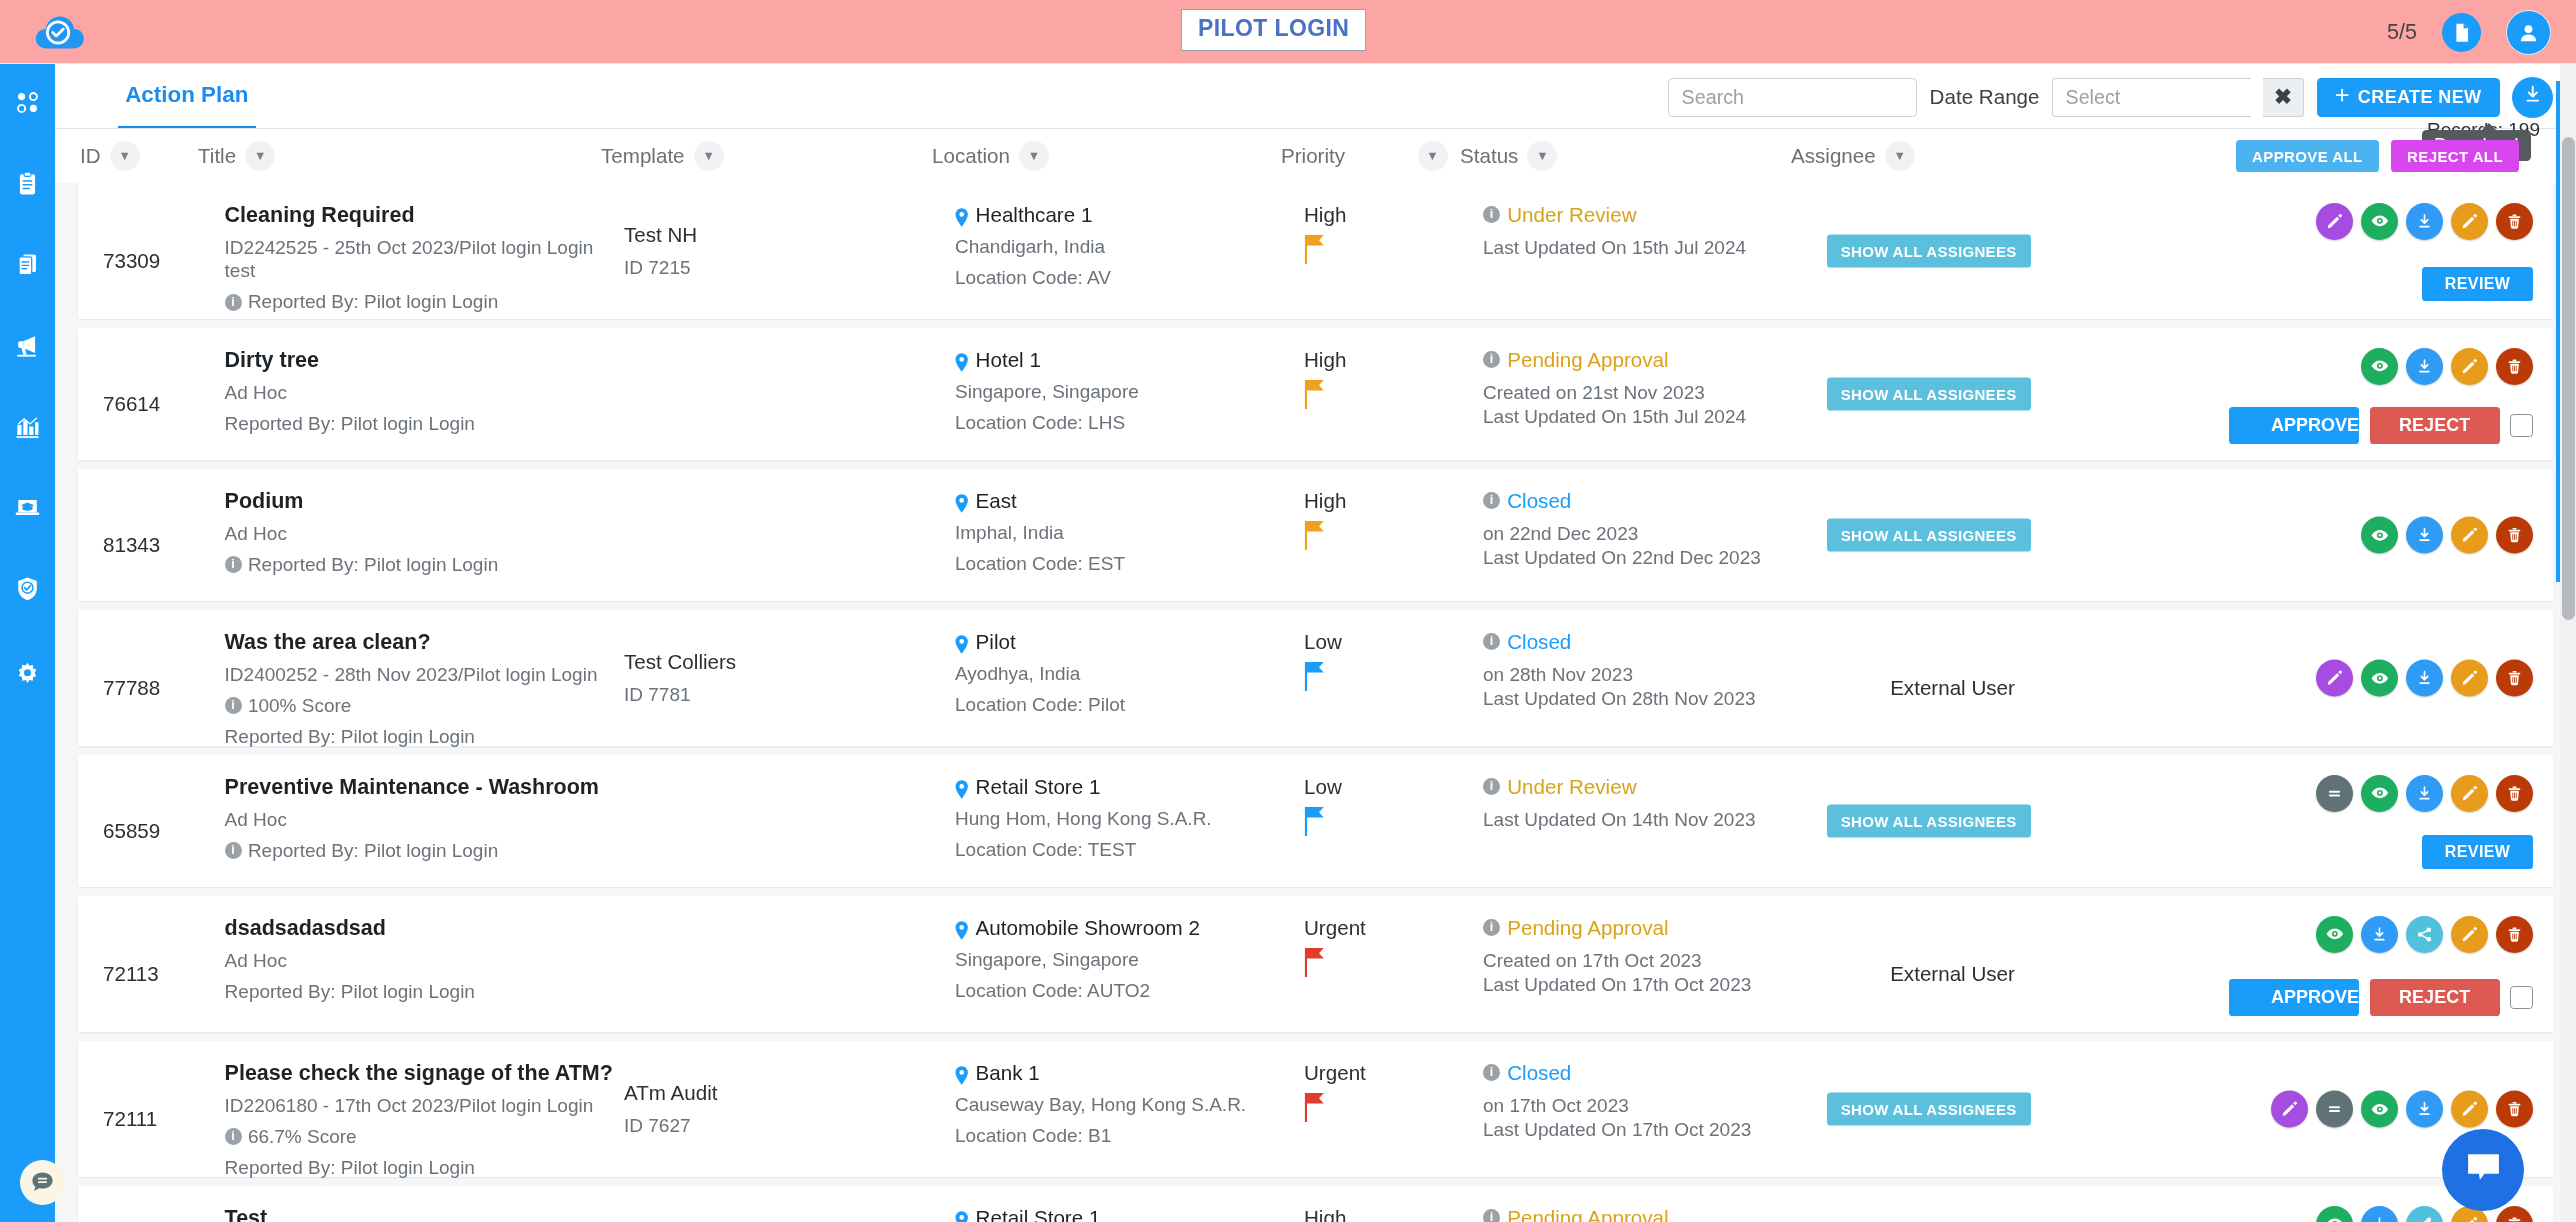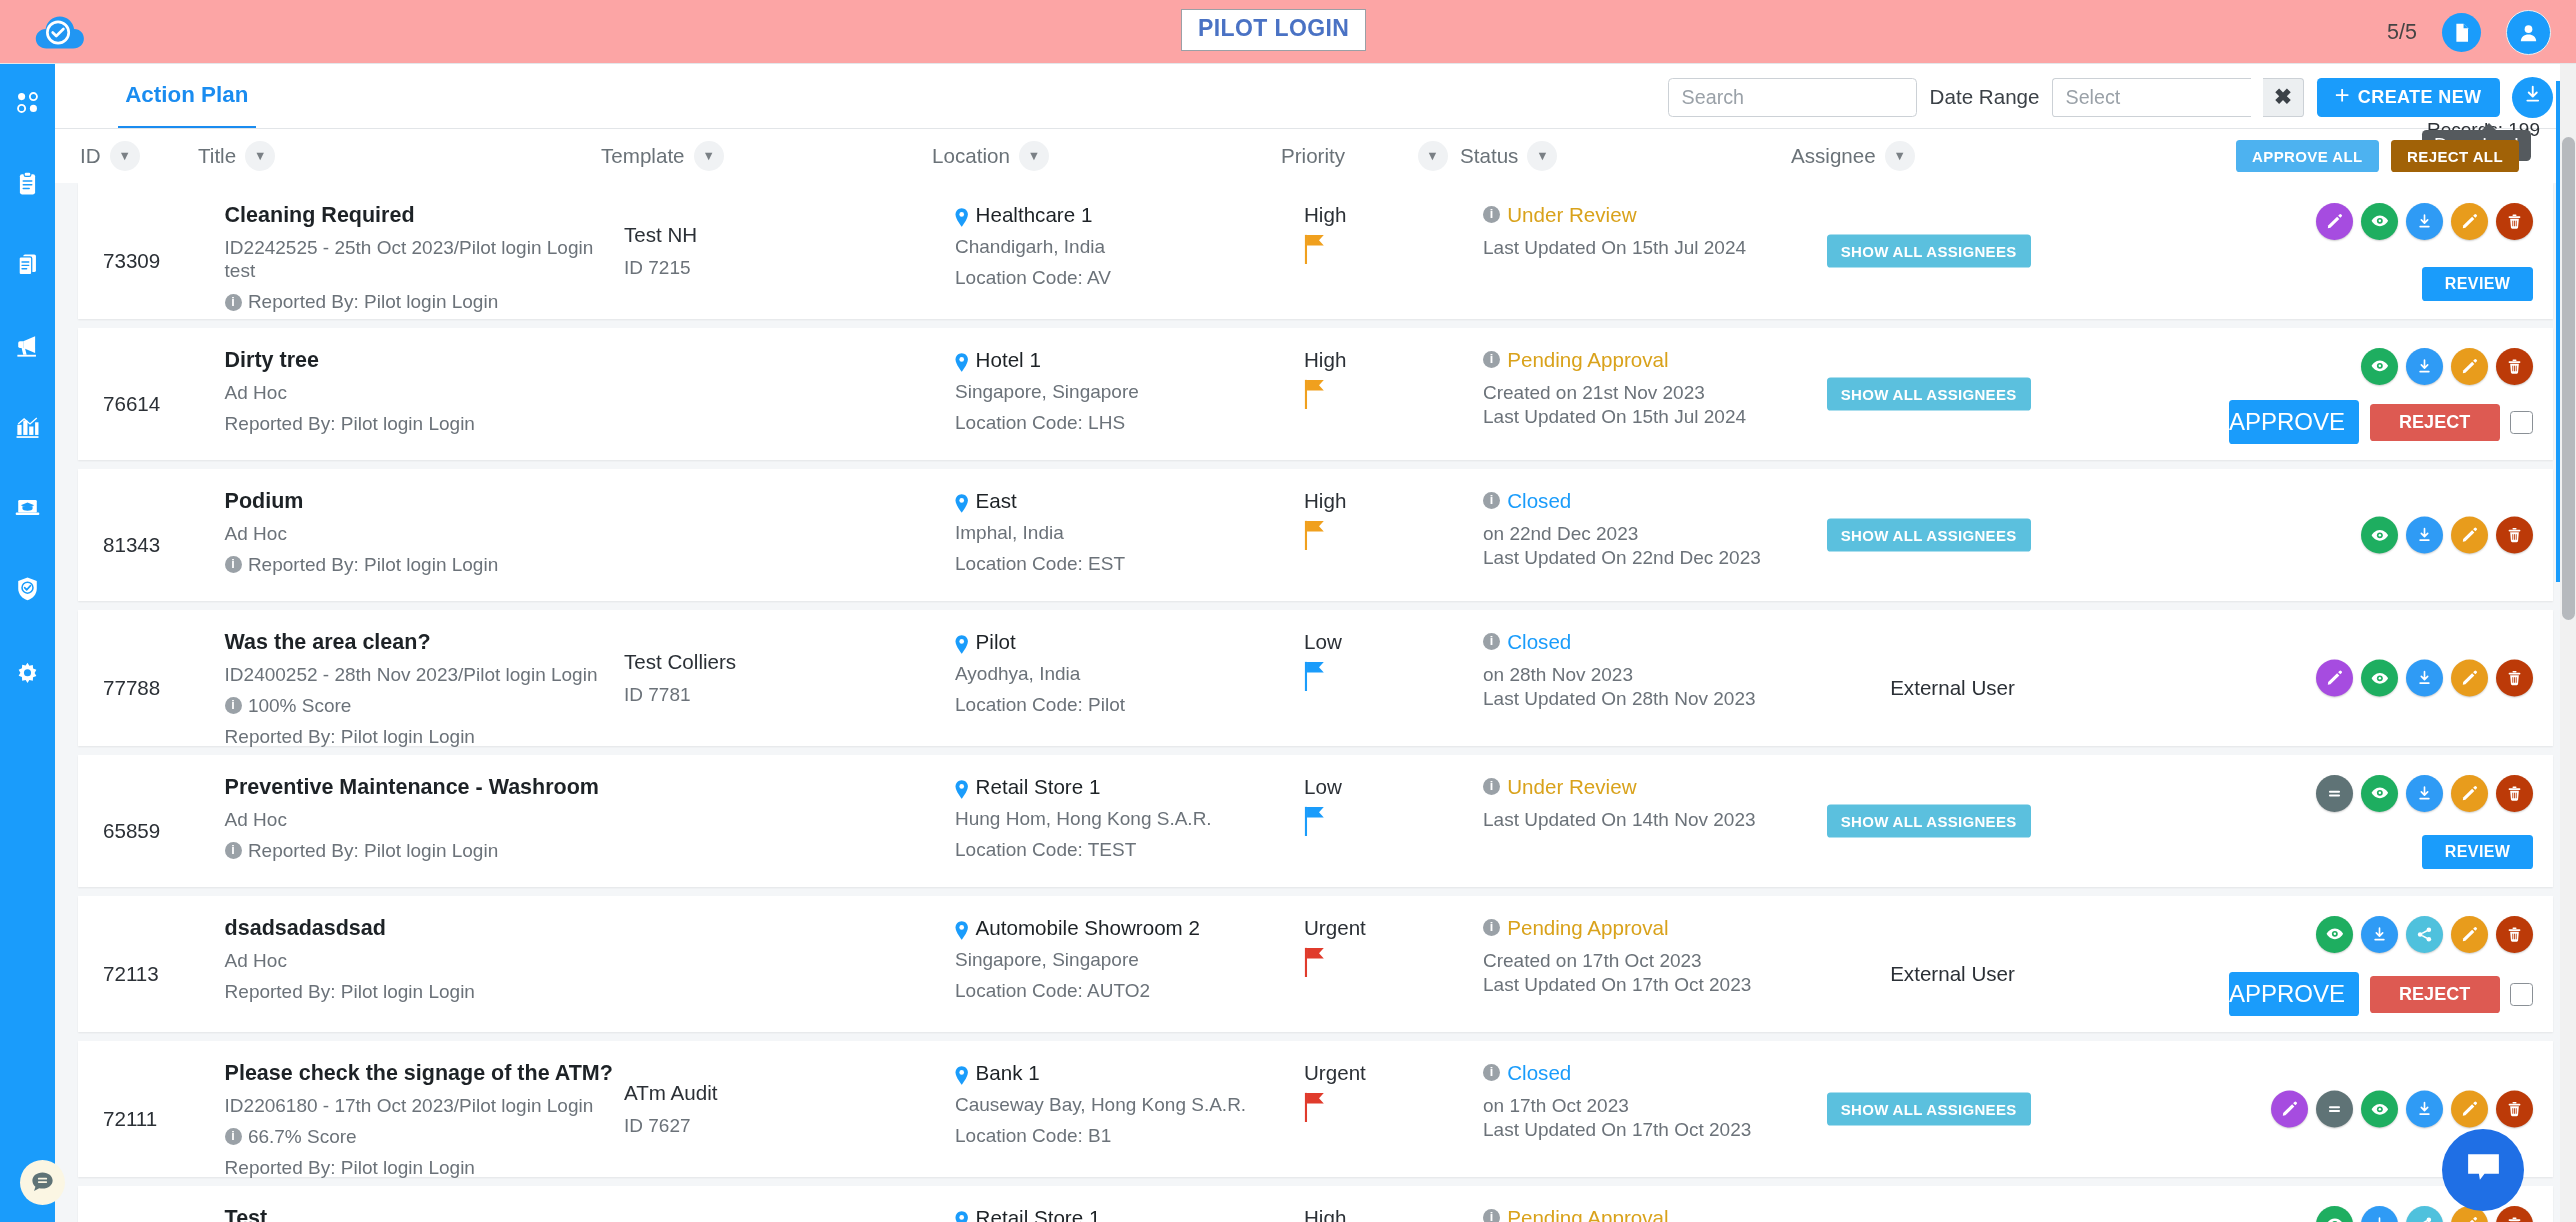--- a/index.html
+++ b/index.html
@@ -123,21 +123,21 @@
     width:30px; height:30px; border-radius:50%; background:#f0f2f4;
     display:flex; align-items:center; justify-content:center;
     color:#7a8085; font-size:12.5px;
   }
   .hdr-btn {
     height:32px; border-radius:3.6px; color:#fff; font-size:15px; font-weight:bold;
     display:flex; align-items:center; justify-content:center; padding:0 16px;
     letter-spacing:0.4px;
   }
   #approve-all-btn { background:#4db2f0; }
-  #reject-all-btn { background:#a16207; margin-left:12.5px; }
+  #reject-all-btn { background:#d946ef; margin-left:12.5px; }
 
   
   #rows {
     position:absolute; left:0; top:119px; width:2521px; height:1039px;
     background:#f4f6f8; overflow:hidden;
   }
   .row {
     background:#fff; margin:0 23px 9px 23px;
     position:relative; display:flex; align-items:stretch;
     box-shadow:0 0.9px 1.8px rgba(0,0,0,.07);
@@ -190,22 +190,22 @@
   .act.grey   { background:#5f7376; }
   .act.green  { background:#1eae60; }
   .act.blue   { background:#2f9bf5; }
   .act.cyan   { background:#4fc1dd; }
   .act.orange { background:#e89c1c; }
   .act.red    { background:#bc3a08; }
 
   .row-btns { position:absolute; right:19.7px; display:flex; align-items:center; gap:10.7px; }
   .btn-review  { background:#1a9cfb; color:#fff; font-size:16px; font-weight:bold;
                  padding:8px 23px; border-radius:3.6px; letter-spacing:0.4px; }
-  .btn-approve { background:#1a9cfb; color:#fff; font-size:24px; font-weight:normal;
-                 padding:8px 0; width:130px; text-align:left; border-radius:3.6px; }
+  .btn-approve { background:#1a9cfb; color:#fff; font-size:18px; font-weight:bold;
+                 padding:8px 0; width:130px; text-align:right; border-radius:3.6px; }
   .btn-reject  { background:#dd5a52; color:#fff; font-size:18px; font-weight:bold;
                  padding:8px 0; width:130px; text-align:center; border-radius:3.6px; }
   .row-check   { width:23px; height:23px; border:1.8px solid #8a9096; border-radius:3.6px; background:#fff; }
 
   
   #vscroll-track {
     position:absolute; right:0; top:64px; width:16px; height:1158px; background:#f1f1f1;
   }
   #vscroll-thumb {
     position:absolute; right:0.9px; top:73px; width:13.4px; height:483px;

